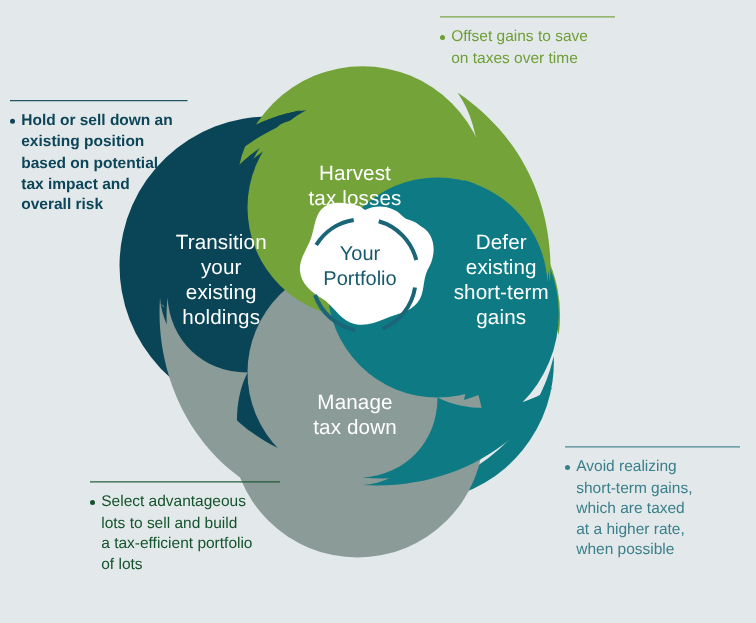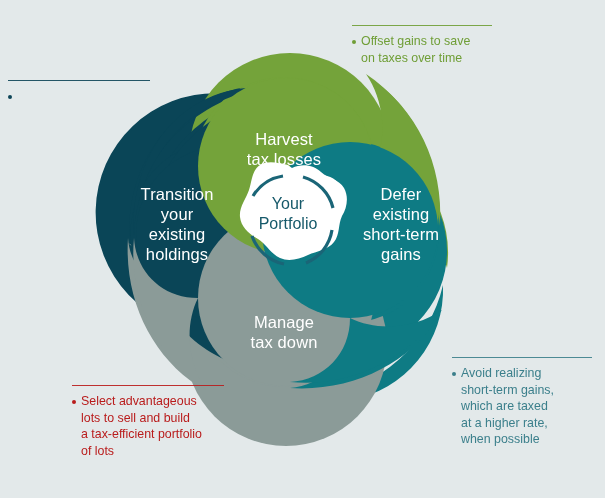--- a/index.html
+++ b/index.html
@@ -28,34 +28,34 @@
     flex:0 0 auto;
     width:4px;height:4px;border-radius:50%;
     background:currentColor;
     margin-top:7px;margin-right:5px;
   }
   .callout .txt{white-space:pre-line;}
 
   
   #callout-harvest{
     left:352px; top:13px; width:146px;
-    color:#6f9e36; font-size:12.4px;margin-top:12px;
+    color:#6f9e36; font-size:12.4px;
   }
   #callout-harvest .rule{width:140px;}
 
   #callout-transition{
     left:8px; top:80px; width:150px;
     color:#0d4558; font-size:12.4px; font-weight:700;
   }
   #callout-transition .rule{width:142px;}
   #callout-transition .body{line-height:1.36;}
 
   #callout-manage{
     left:72px; top:385px; width:170px;
-    color:#b91c1c; font-size:12.4px;
+    color:#14532d; font-size:12.4px;
   }
   #callout-manage .rule{width:152px;}
 
   #callout-defer{
     left:452px; top:322px; width:146px;
     color:#3b7f8b; font-size:12.4px;margin-top:35px;
   }
   #callout-defer .rule{width:140px;}
 
   
@@ -257,20 +257,25 @@
       <span class="dot"></span>
       <span class="txt">Offset gains to save
 on taxes over time</span>
     </div>
   </div>
 
   <div class="callout" id="callout-transition">
     <div class="rule"></div>
     <div class="body">
       <span class="dot"></span>
+      <span class="txt">Hold or sell down an
+existing position
+based on potential
+tax impact and
+overall risk</span>
     </div>
   </div>
 
   <div class="callout" id="callout-manage">
     <div class="rule"></div>
     <div class="body">
       <span class="dot"></span>
       <span class="txt">Select advantageous
 lots to sell and build
 a tax-efficient portfolio

